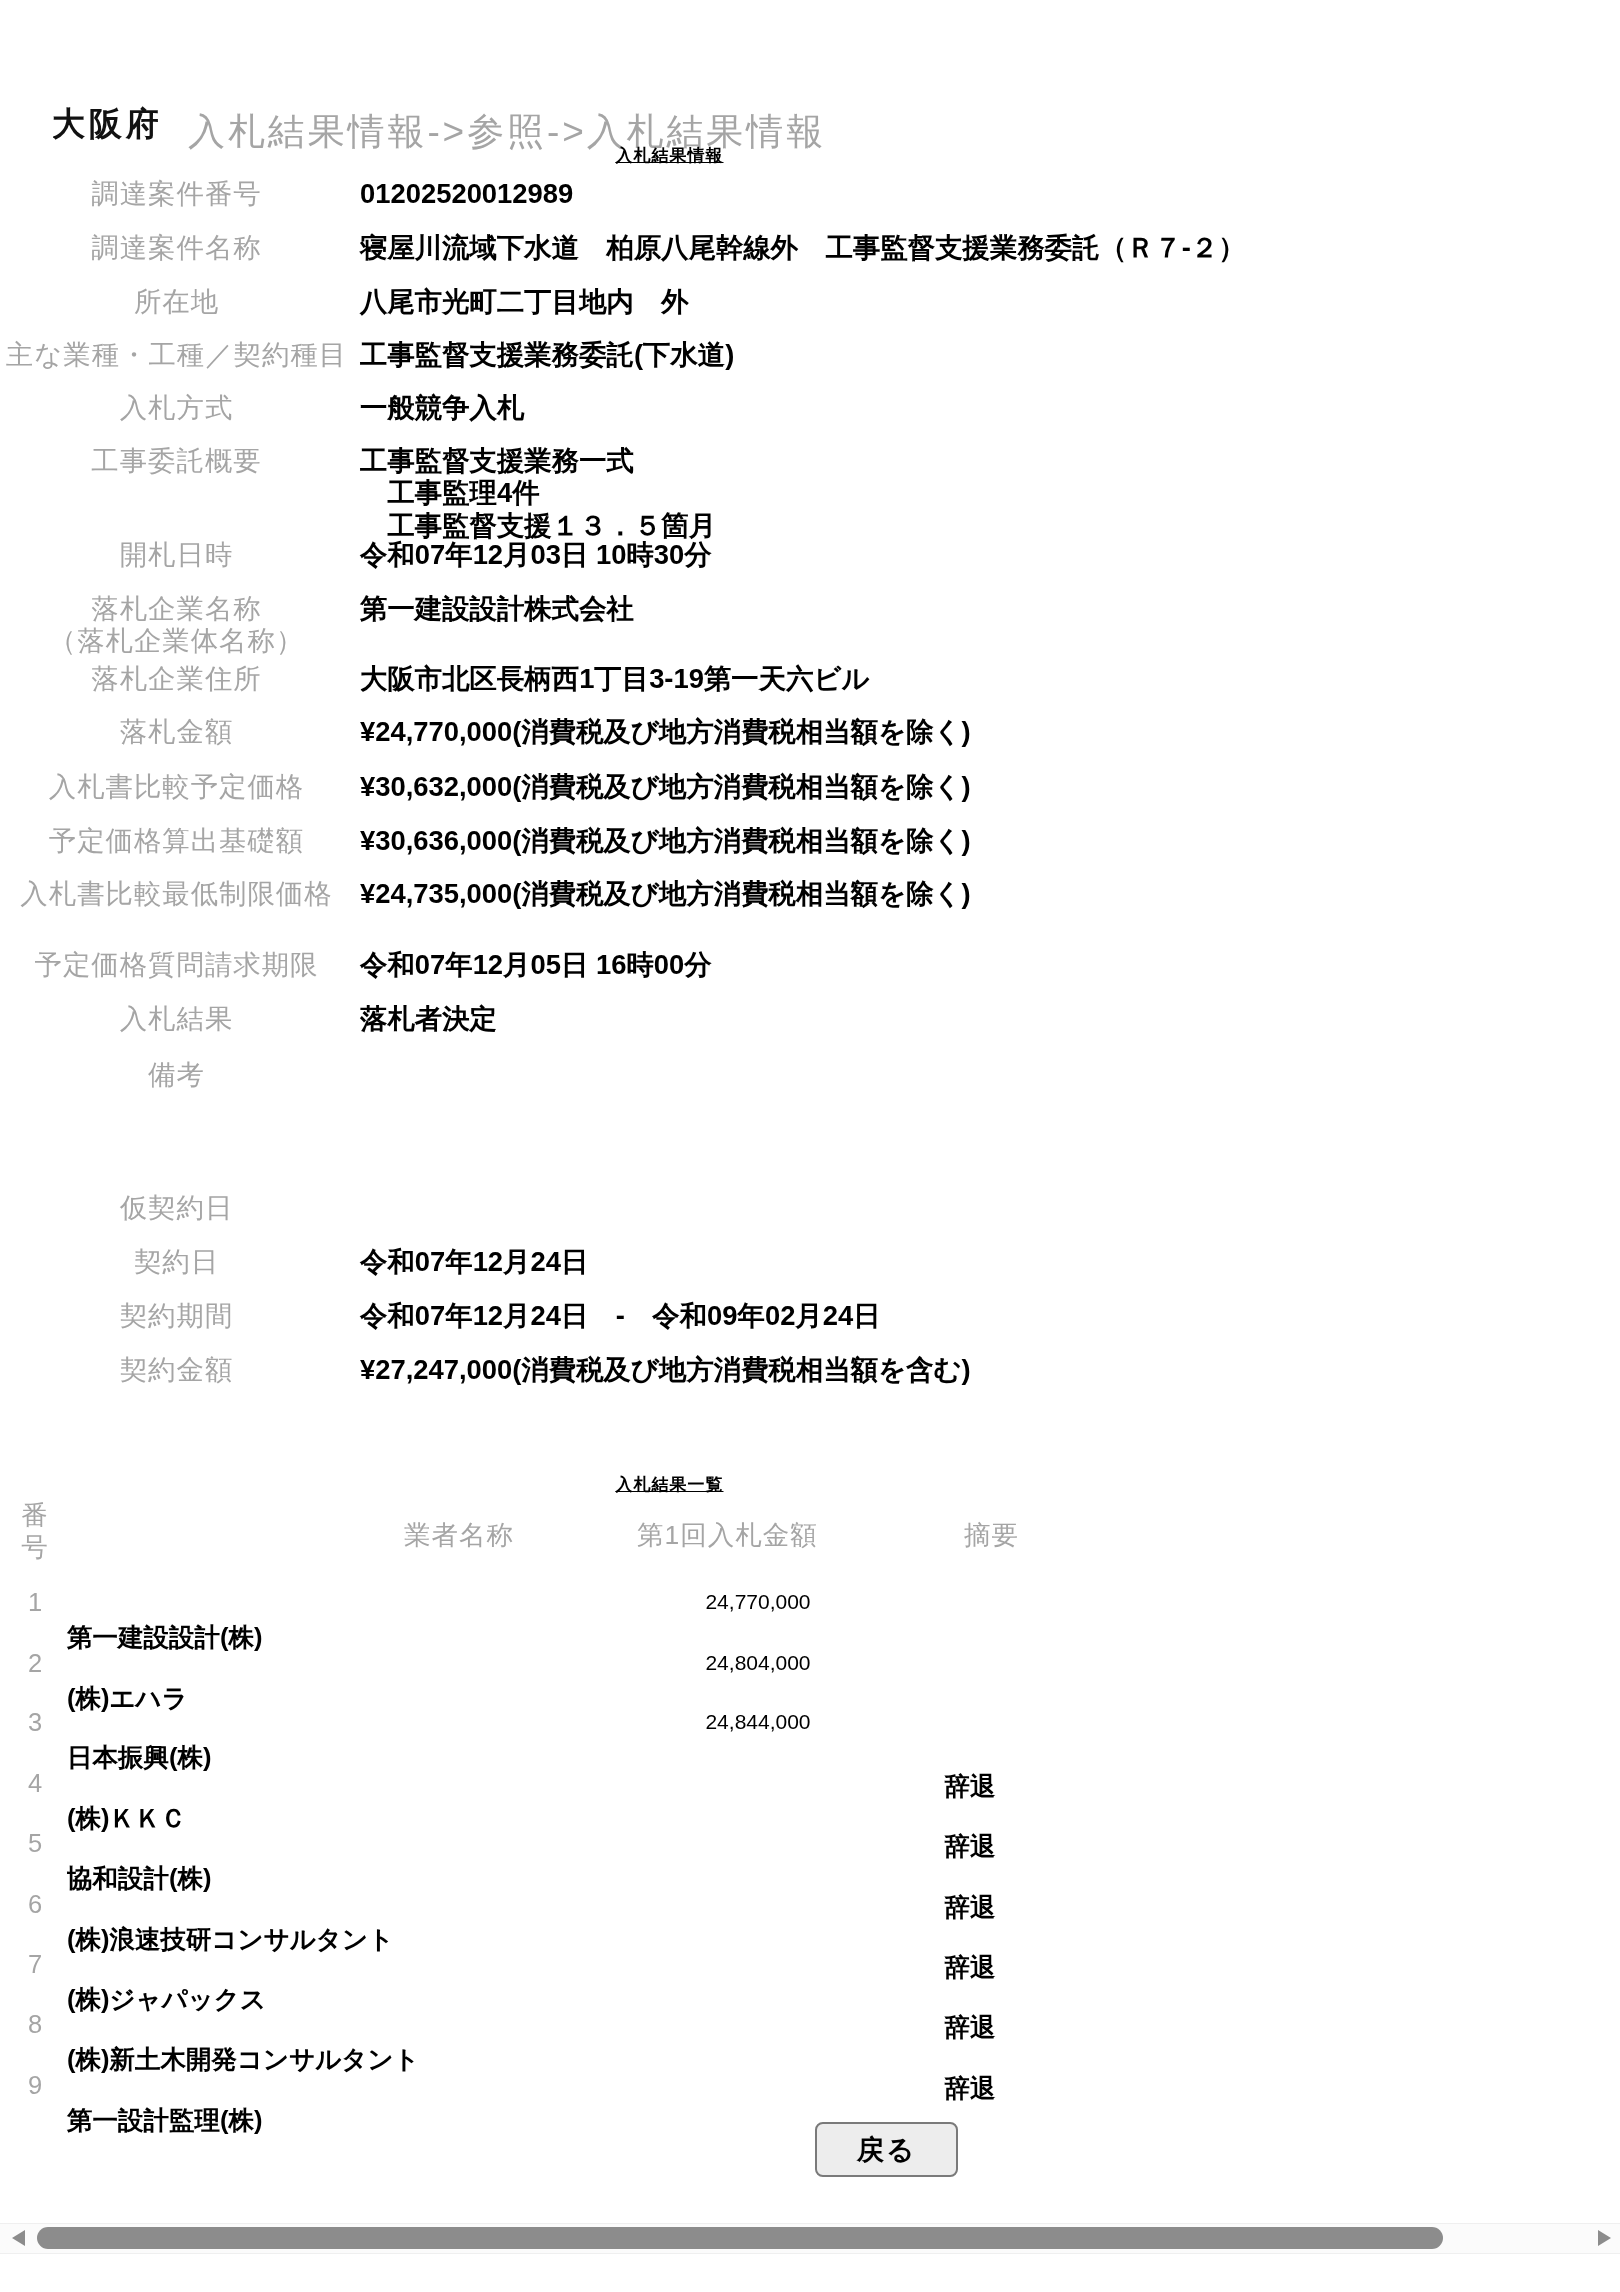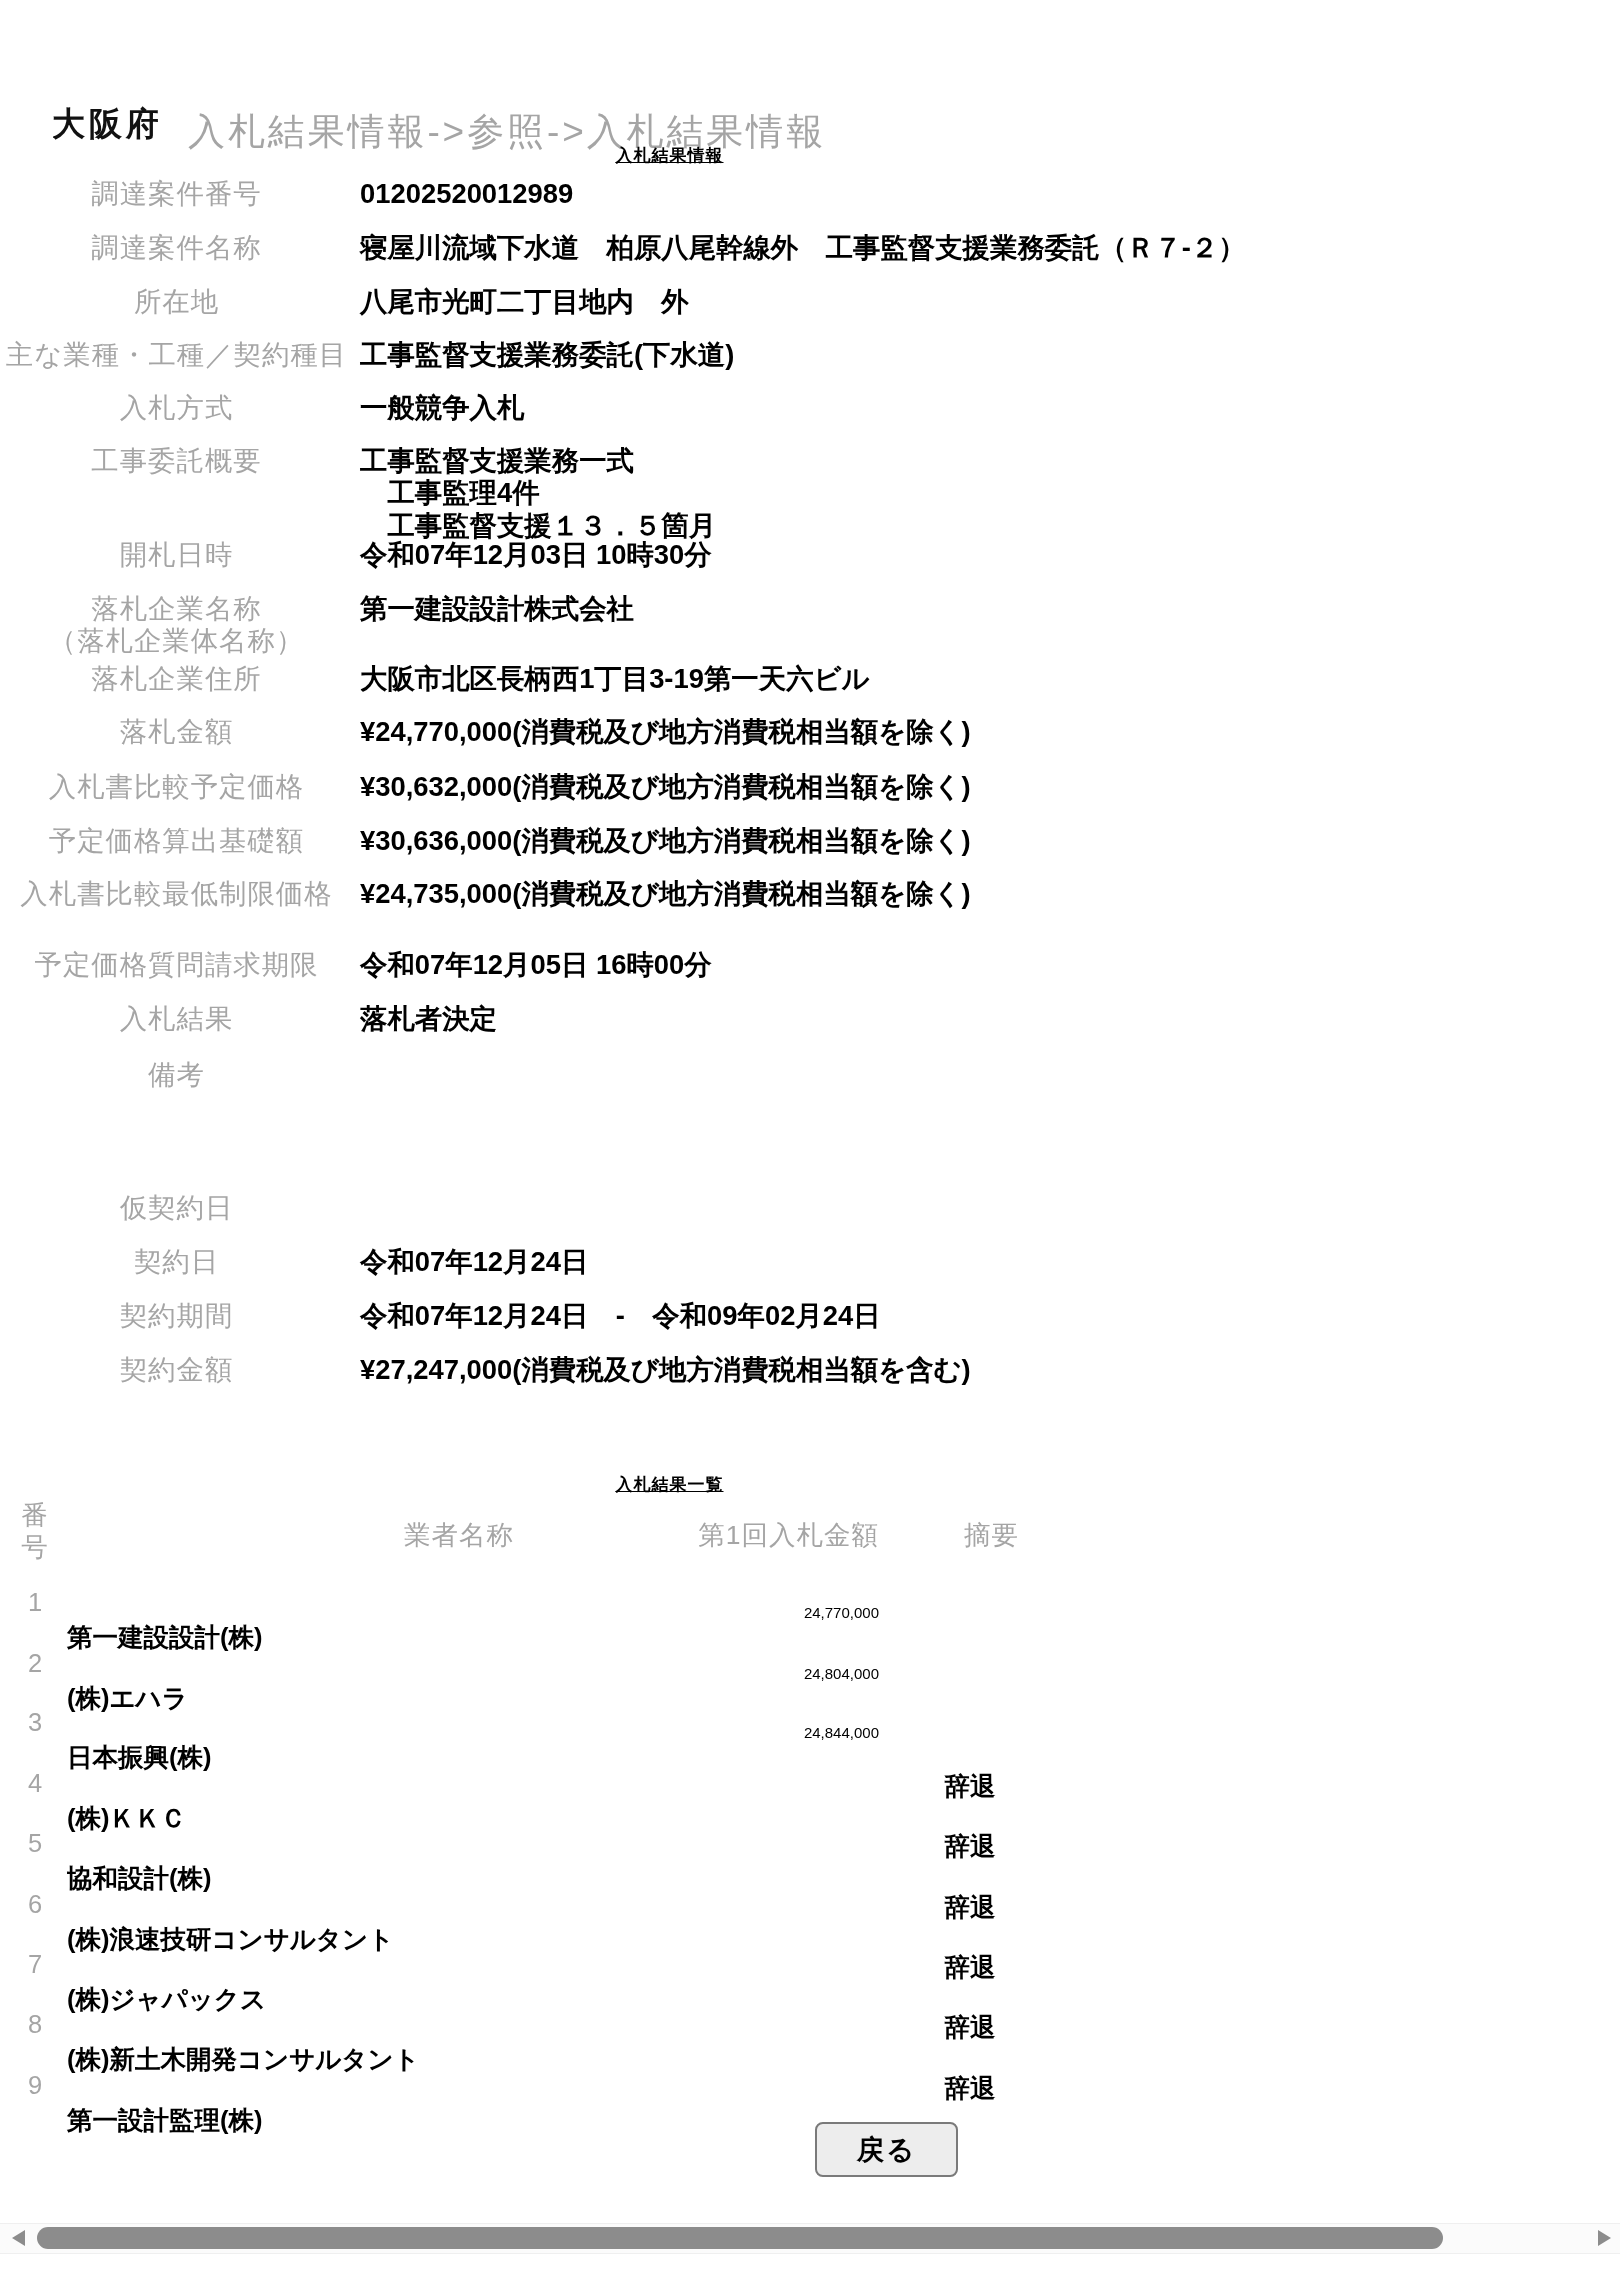--- a/index.html
+++ b/index.html
@@ -13,26 +13,26 @@
              text-decoration:underline;letter-spacing:1px;}
   
   .drow{position:absolute;left:0;width:1339px;font-size:27.4px;line-height:1.18;}
   .dlabel{position:absolute;left:0;top:0;width:353px;text-align:center;color:var(--gray,#a5a5a5);
           white-space:pre-line;letter-spacing:1px;}
   .dvalue{position:absolute;left:360px;top:0;width:961px;font-weight:bold;white-space:pre-line;}
   
   .rhead{position:absolute;color:var(--gray,#a5a5a5);font-size:26.5px;letter-spacing:1px;}
   .rno-h{left:17.6px;top:1500px;width:35px;text-align:center;line-height:1.2;}
   .rvendor-h{left:220px;top:1517px;width:294px;text-align:right;}
-  .ramount-h{left:637px;top:1517px;width:242px;text-align:right;}
+  .ramount-h{left:637px;top:1517px;width:242px;}
   .rnote-h{left:921px;top:1517px;width:98px;text-align:right;}
   .rrow{position:absolute;left:0;width:1078px;font-size:25.5px;}
   .rno{position:absolute;left:17.6px;top:0;width:35px;text-align:center;color:var(--gray,#a5a5a5);}
   .rvendor{position:absolute;left:67px;top:0;font-weight:bold;margin-top:32px;}
-  .ramount{position:absolute;left:637px;top:16px;width:242px;text-align:right;font-size:15px;}
+  .ramount{position:absolute;left:637px;top:2px;width:242px;text-align:center;font-size:21px;}
   .rnote{position:absolute;left:921px;top:0;width:98px;text-align:center;font-weight:bold;}
   
   .back-btn{position:absolute;left:815px;top:2122px;width:143px;height:55px;
             background:var(--btnbg,#ededed);border:2.9px solid var(--btnborder,#7a7a7a);border-radius:7.8px;
             font-family:inherit;font-size:27.4px;font-weight:bold;letter-spacing:2px;color:#000;cursor:pointer;}
   
   .hscroll{position:absolute;left:0;top:2223px;width:1620px;height:29px;background:#fbfbfb;
            border-top:1px solid #efefef;border-bottom:1px solid #efefef;}
   .hthumb{position:absolute;left:37px;top:2.9px;width:1406px;height:22.5px;border-radius:11.8px;
           background:var(--thumb,#8c8c8c);cursor:pointer;}

